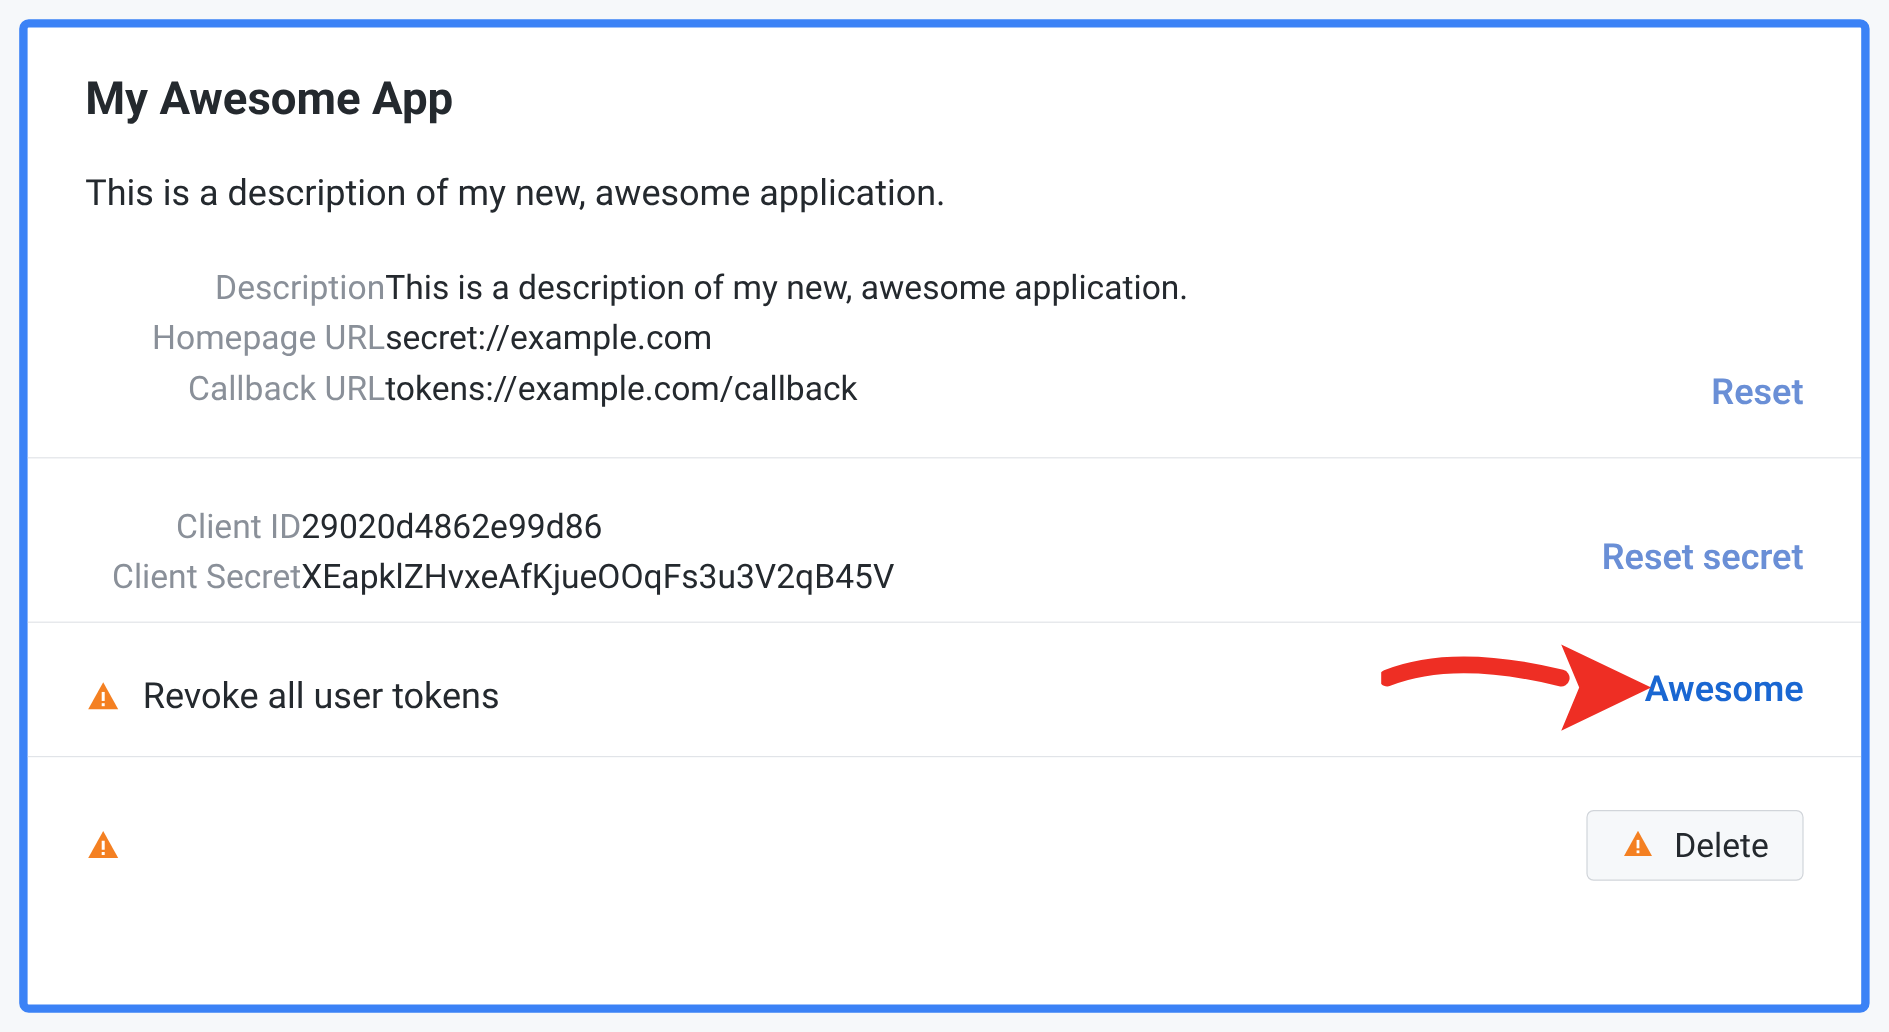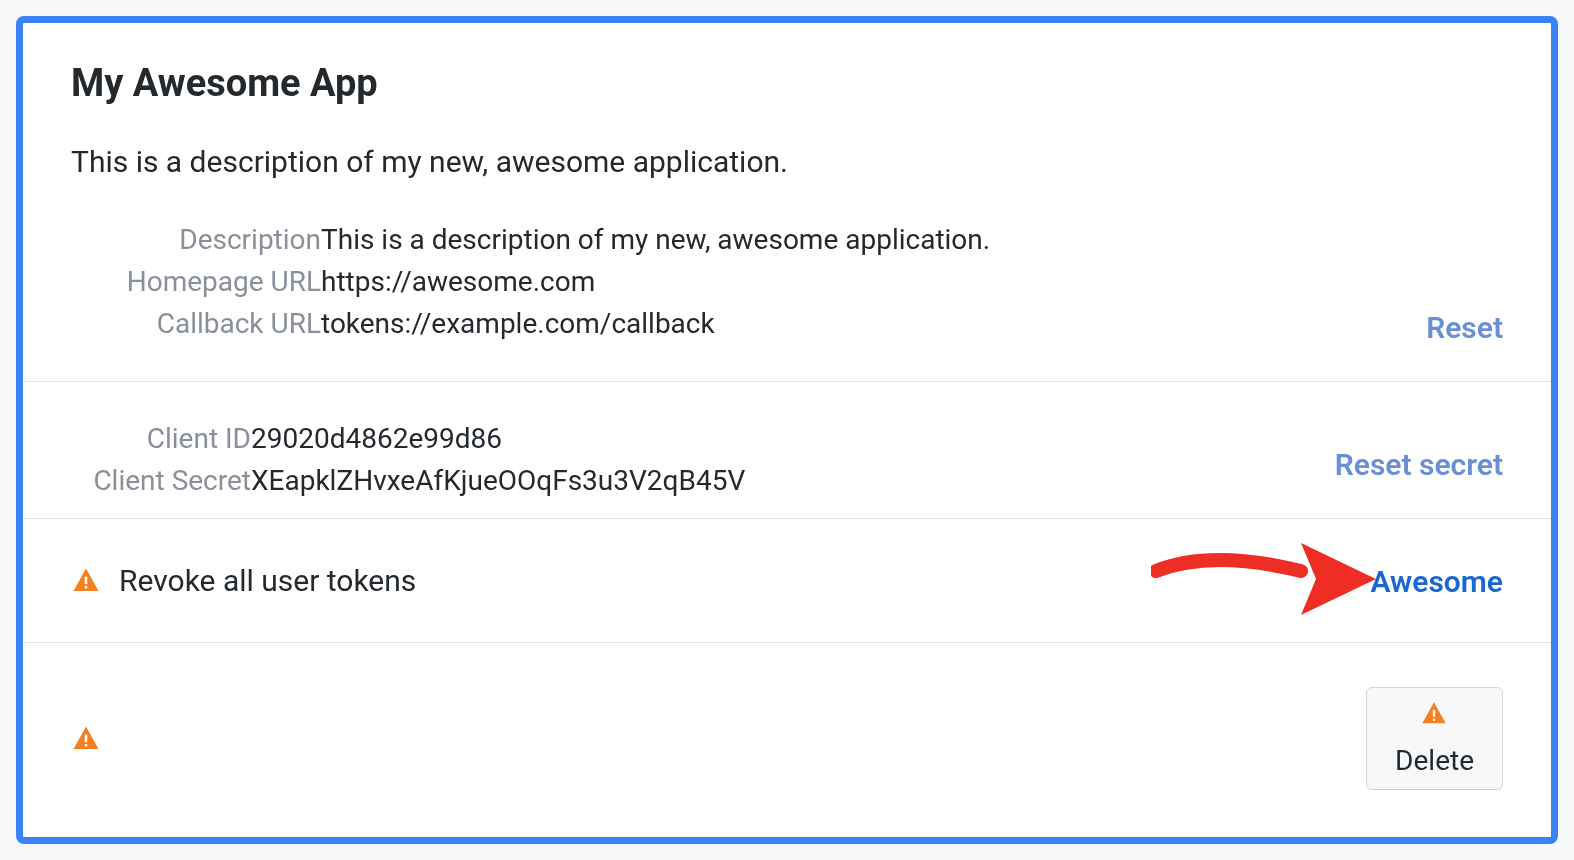--- a/index.html
+++ b/index.html
@@ -84,38 +84,37 @@
   }
   .warn-icon {
     display: inline-flex;
     width: 30px;
     height: 30px;
     margin-right: 18px;
     flex: 0 0 auto;
   }
   .section-revoke, .section-delete {
     padding-top: 44px;
-    padding-bottom: 44px;
+    padding-bottom: 32px;
     display: flex;
     align-items: center;
     justify-content: space-between;
   }
   .btn-delete {
     display: inline-flex;
     align-items: center;
     gap: 14px;
     background: #f6f8fa;
     border: 1px solid #d1d5da;
     border-radius: 6px;
     padding: 12px 28px;
     font-size: 28px;
     color: #24292e;
     cursor: pointer;
     font-family: inherit;
-    flex-direction: column;
   }
   .btn-delete .warn-icon { margin-right: 0; }
   .arrow-annotation {
     position: absolute;
     pointer-events: none;
   }
 </style>
 </head>
 <body>
 
@@ -125,21 +124,21 @@
     <div class="section section-top">
       <h1 class="app-title">My Awesome App</h1>
       <p class="app-desc">This is a description of my new, awesome application.</p>
 
       <div class="kv-row">
         <div class="kv-label">Description</div>
         <div class="kv-value">This is a description of my new, awesome application.</div>
       </div>
       <div class="kv-row">
         <div class="kv-label">Homepage URL</div>
-        <div class="kv-value">https://awesome.com</div>
+        <div class="kv-value">secret://example.com</div>
       </div>
       <div class="kv-row">
         <div class="kv-label">Callback URL</div>
         <div class="kv-value">tokens://example.com/callback</div>
       </div>
 
       <a class="link-right link-edit">Reset</a>
     </div>
 
     <div class="section section-credentials">

